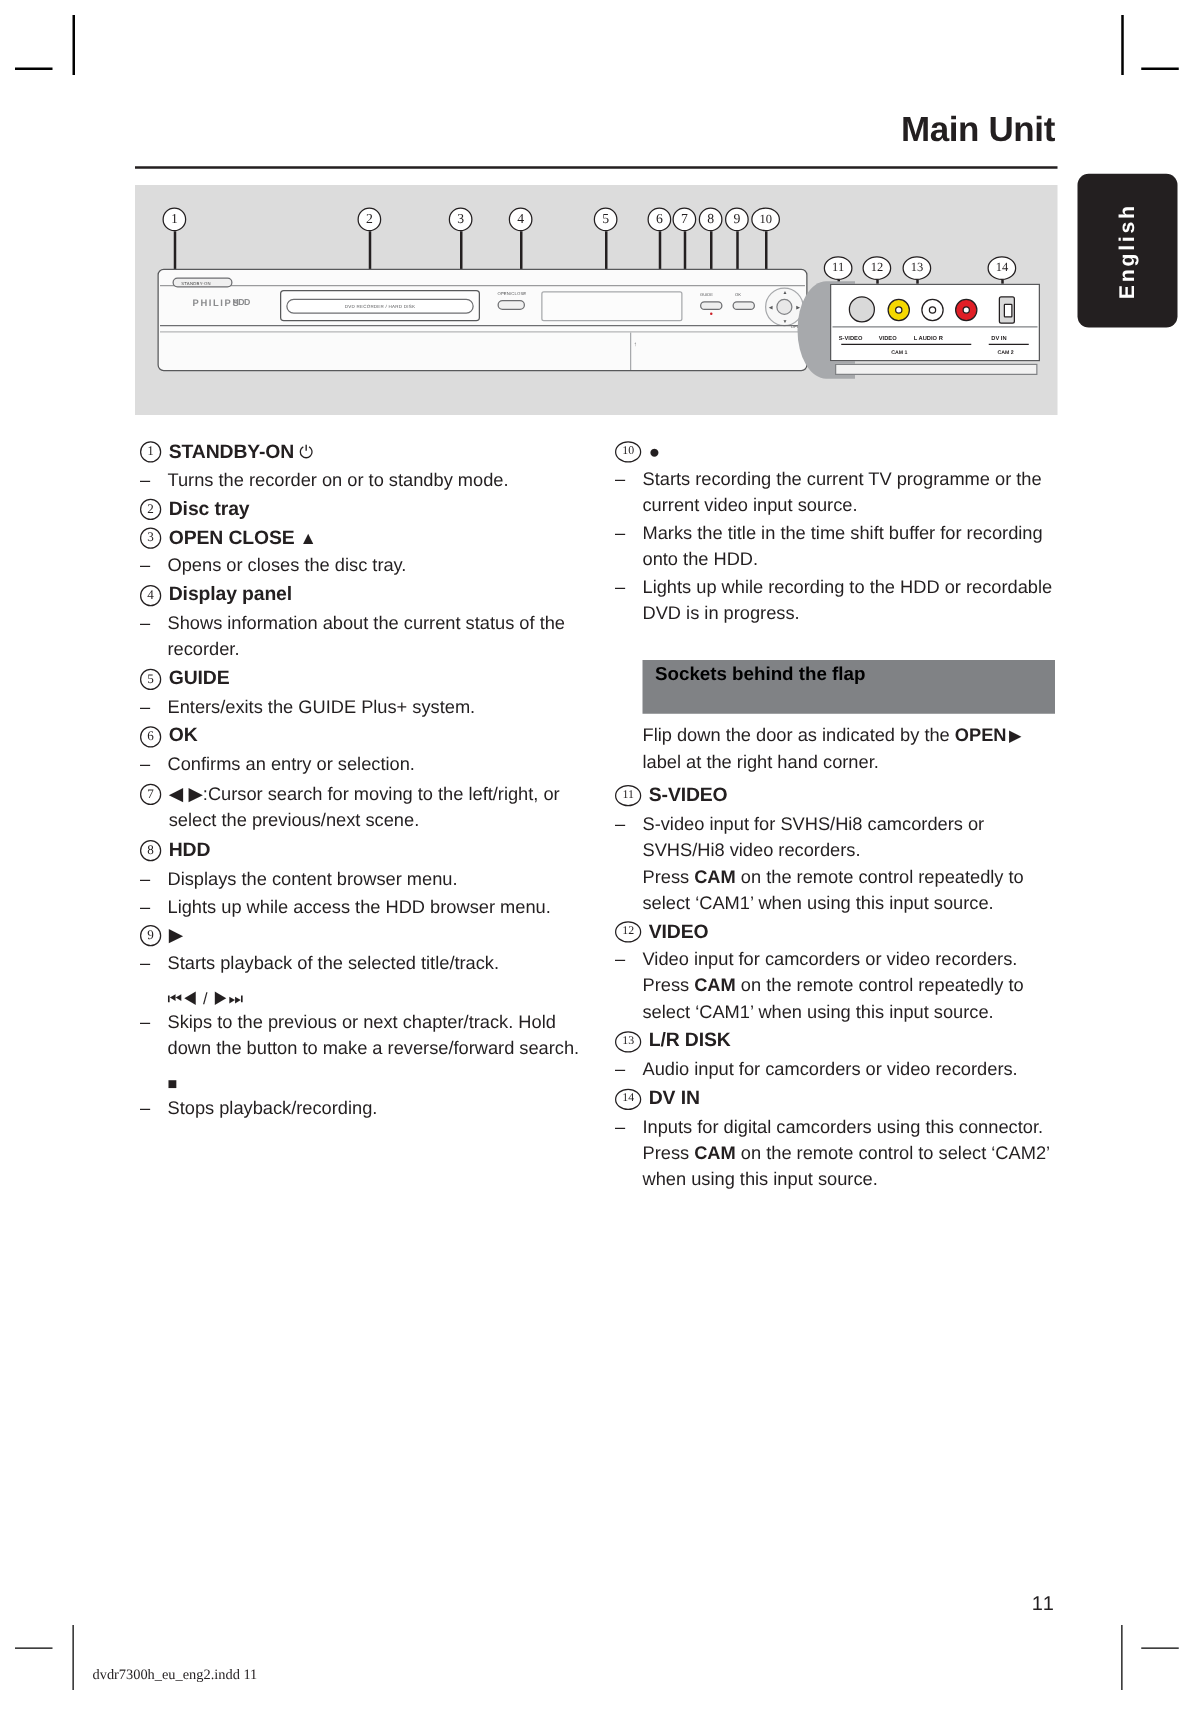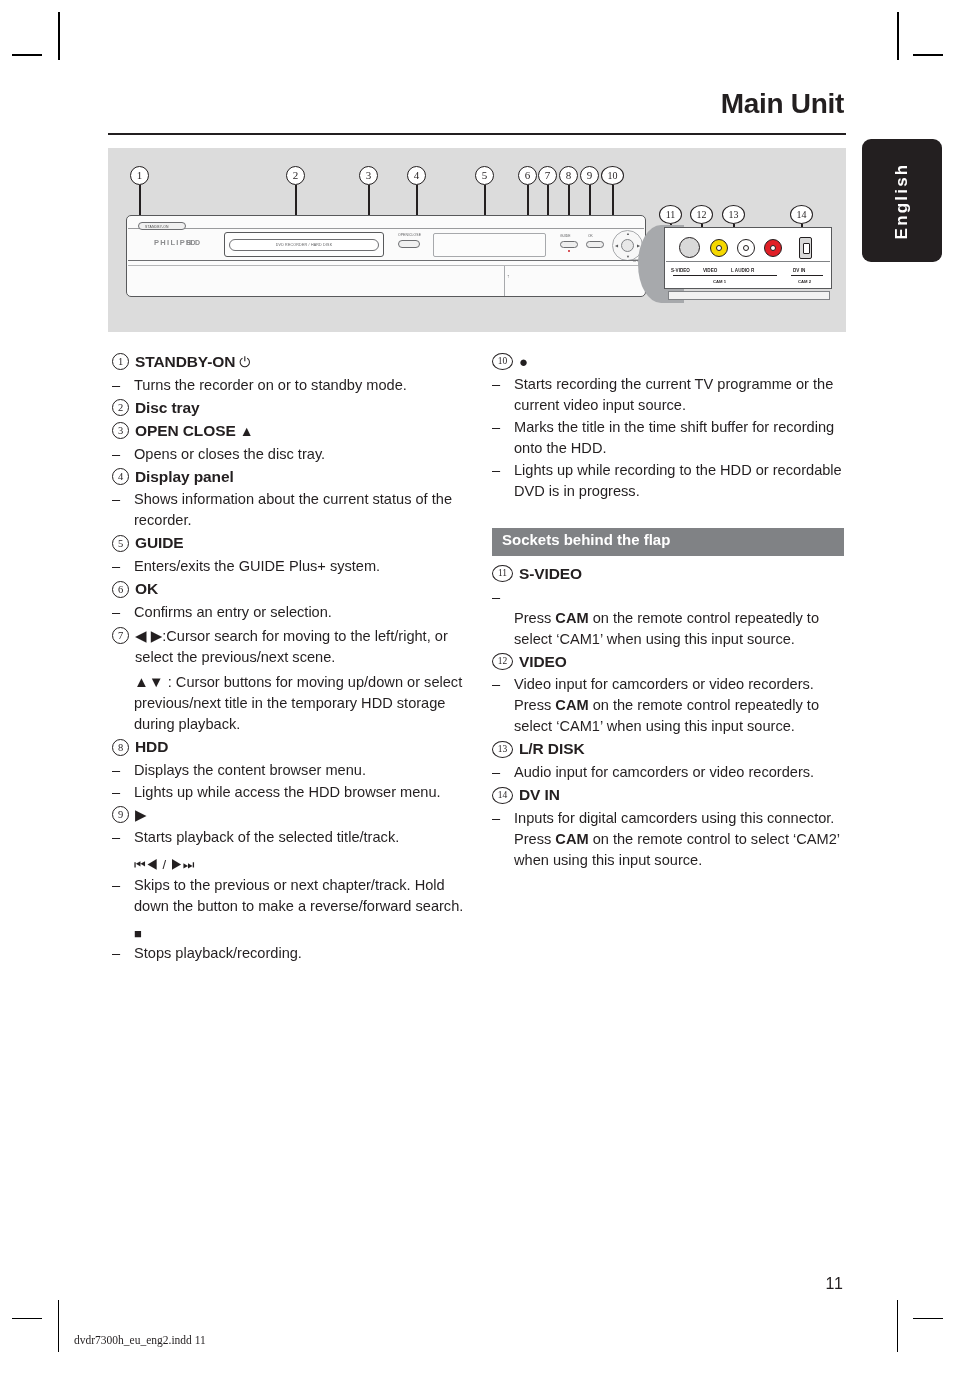--- a/index.html
+++ b/index.html
@@ -473,25 +473,26 @@
     line-height: 1.5;
     margin-top: 7px;
     margin-bottom: 0px;
     letter-spacing: 0.5px;
   }
 
   
   .section-bar {
     margin-top: 26px;
     margin-bottom: 8px;
+    margin-left: 22px;
     background: #808285;
-    color: #ffffff;
+    color: #000000;
     font-size: 15px;
     font-weight: bold;
-    padding: 4px 2px 7px 10px;
+    padding: 4px 2px 22px 10px;
     line-height: 1.1;
   }
   .section-intro {
     margin-left: 22px;
     font-size: 14.6px;
     line-height: 1.44;
     margin-bottom: 6px;
   }
   .section-intro b { font-weight: bold; }
 
@@ -730,23 +731,20 @@
       <span class="dash">–</span>
       <span class="bullet-text">Confirms an entry or selection.</span>
     </div>
   </div>
 
   <div class="entry">
     <div class="entry-head" style="align-items:flex-start;">
       <span class="num-circle" style="align-self:flex-start; margin-top:2px;">7</span>
       <span style="font-weight:normal; font-size:14.6px; line-height:1.44;"><span style="font-size:15px;">◀ ▶</span><span>:Cursor search for moving to the left/right, or select the previous/next scene.</span></span>
     </div>
-    <div class="indent-block">
-      <span style="font-size:15px;">▲▼</span><span> : Cursor buttons for moving up/down or select previous/next title in the temporary HDD storage during playback.</span>
-    </div>
   </div>
 
   <div class="entry">
     <div class="entry-head">
       <span class="num-circle">8</span>
       <span class="entry-title">HDD</span>
     </div>
     <div class="bullet-row">
       <span class="dash">–</span>
       <span class="bullet-text">Displays the content browser menu.</span>
@@ -796,30 +794,33 @@
       <span class="dash">–</span>
       <span class="bullet-text">Marks the title in the time shift buffer for recording onto the HDD.</span>
     </div>
     <div class="bullet-row">
       <span class="dash">–</span>
       <span class="bullet-text">Lights up while recording to the HDD or recordable DVD is in progress.</span>
     </div>
   </div>
 
   <div class="section-bar">Sockets behind the flap</div>
+  <div class="section-intro">
+    <span>Flip down the door as indicated by the </span><b>OPEN</b><span style="font-size:13px; margin:0 2px;">▶</span><span> label at the right hand corner.</span>
+  </div>
 
   <div class="entry">
     <div class="entry-head">
       <span class="num-circle wide">11</span>
       <span class="entry-title">S-VIDEO</span>
     </div>
     <div class="bullet-row">
       <span class="dash">–</span>
       <span class="bullet-text">
-        <br>
+        <span>S-video input for SVHS/Hi8 camcorders or SVHS/Hi8 video recorders.</span><br>
         <span>Press </span><b>CAM</b><span> on the remote control repeatedly to select ‘CAM1’ when using this input source.</span>
       </span>
     </div>
   </div>
 
   <div class="entry">
     <div class="entry-head">
       <span class="num-circle wide">12</span>
       <span class="entry-title">VIDEO</span>
     </div>

